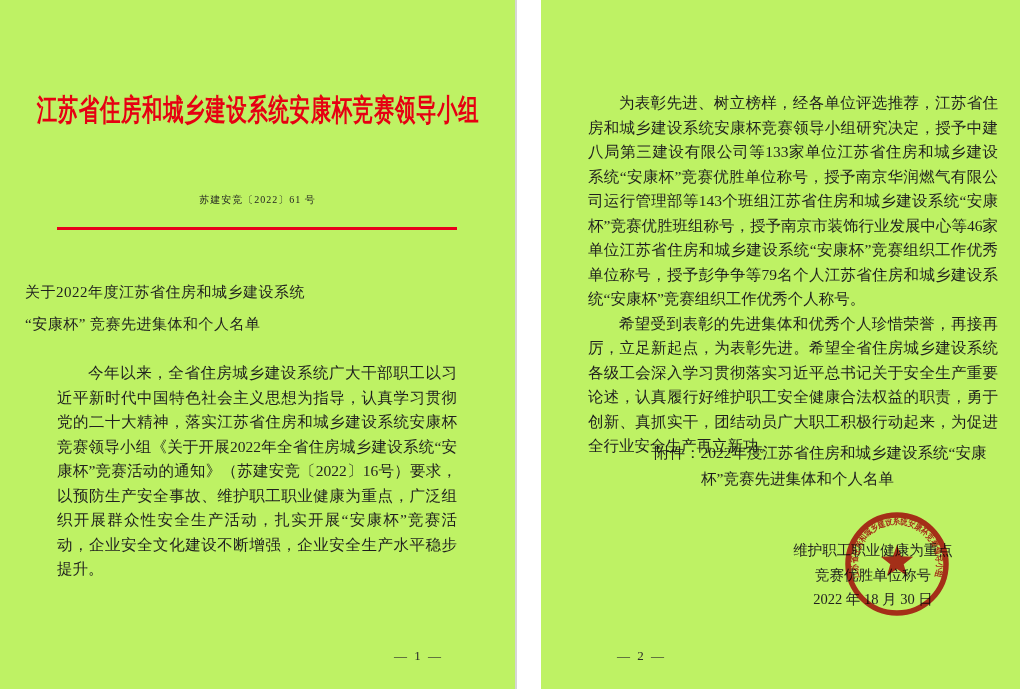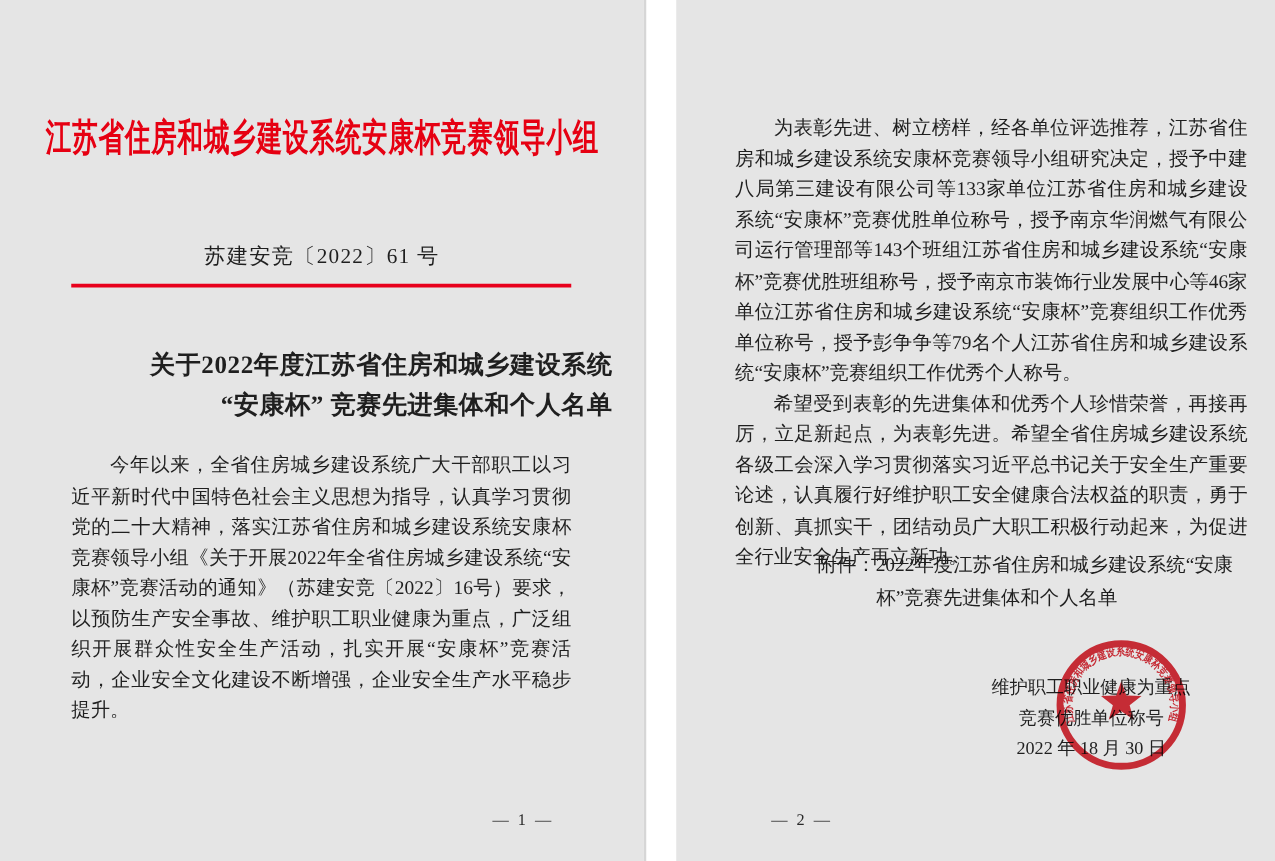--- a/index.html
+++ b/index.html
@@ -5,48 +5,48 @@
   * { margin:0; padding:0; box-sizing:border-box; }
   html,body { width:1020px; height:689px; }
   body {
     background:#ffffff;
     color:#1f1f1f;
     font-family:"Liberation Serif","DejaVu Serif",serif;
     position:relative;
     overflow:hidden;
   }
   .spread { position:absolute; inset:0; }
-  .page { position:absolute; top:0; height:689px; background:#e5e5e5; }
+  .page { position:absolute; top:0; height:689px; background:#bef264; }
   .page-left  { left:0;   width:515px; }
   .page-right { left:541px; width:505px; }
   .page-divider {
     position:absolute; left:515px; top:0; width:2px; height:689px;
     background:#d6d6d6;
   }
 
   
   .org-header {
     position:absolute; top:90px; left:50%;
     white-space:nowrap;
     transform:translateX(-50%) scaleX(0.68);
     transform-origin:center;
     font-size:30px; font-weight:bold; color:#e60012;
     letter-spacing:1px;
   }
   .doc-number {
     position:absolute; top:193px; left:0; width:100%;
-    text-align:center; font-size:17px; letter-spacing:1px;
+    text-align:center; font-size:10px; letter-spacing:1px;
   }
   .red-rule {
     position:absolute; top:227px; left:57px;
     width:400px; height:3px; background:#e8001c;
   }
   .doc-title {
     position:absolute; top:276px; left:25px; right:25px;
-    text-align:right; font-weight:bold; font-size:20px;
+    text-align:left; font-weight:normal; font-size:15px;
     line-height:32px; letter-spacing:0.5px;
   }
   .body-text {
     font-size:15.5px; line-height:24.5px;
     text-align:justify; text-justify:inter-ideograph;
   }
   .left-body  { position:absolute; top:361px; left:57px; width:400px; }
   .right-body { position:absolute; top:91px;  left:47px; width:410px; }
   .para-indent { text-indent:2em; }
 

